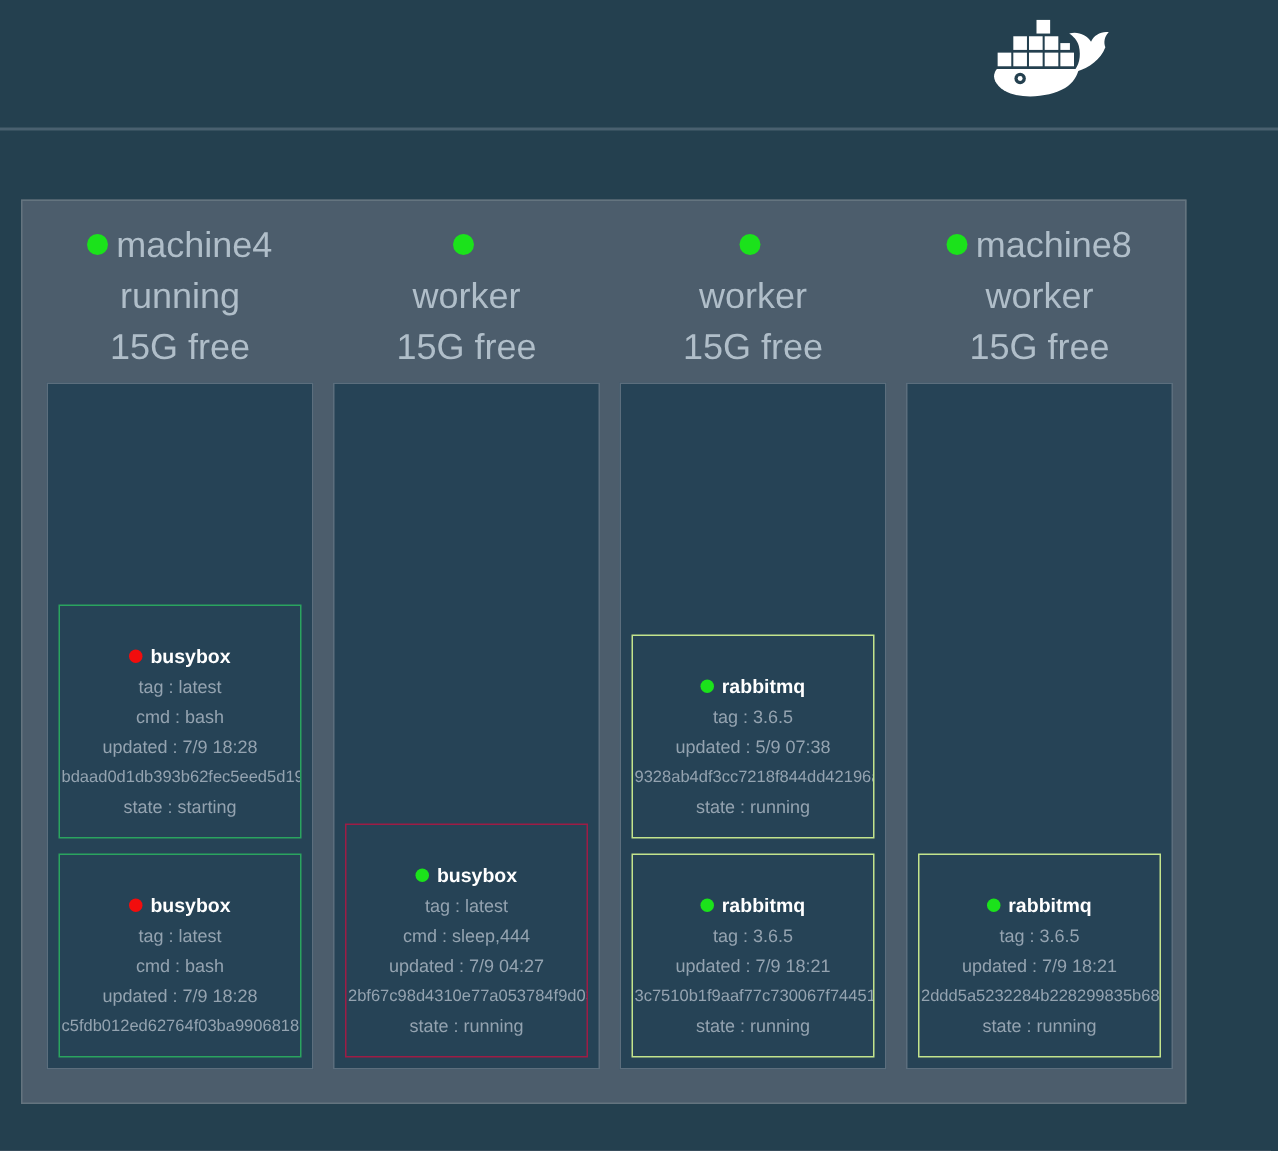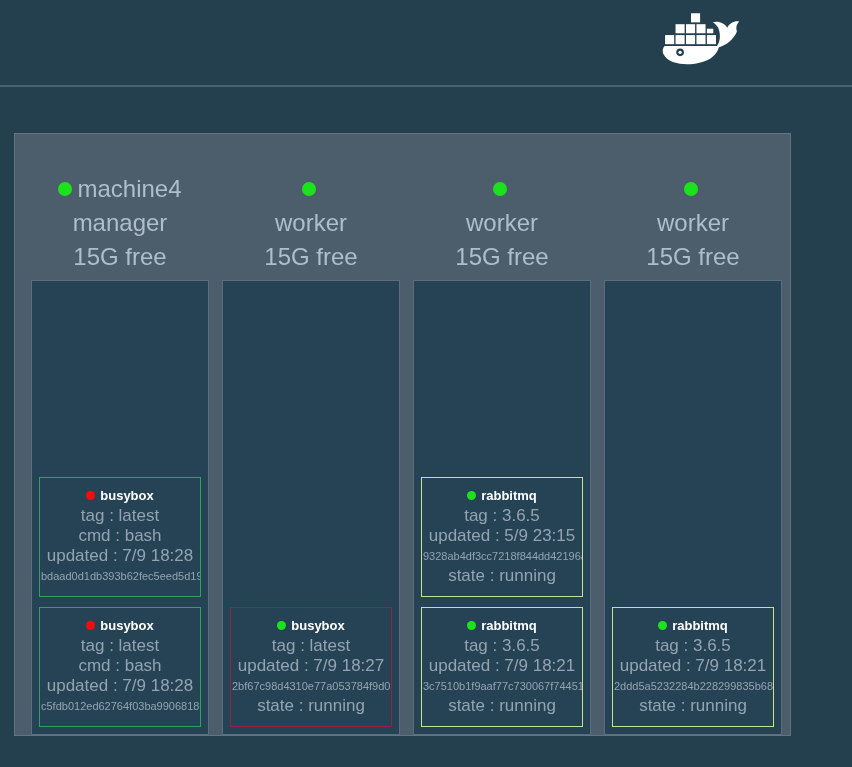--- a/index.html
+++ b/index.html
@@ -14,49 +14,49 @@
     background:#24404f;border-bottom:2px solid #49606f;
   }
   .logo{position:absolute;right:107px;top:6px;}
   .panel{
     position:absolute;left:14px;top:133px;width:777px;height:603px;
     background:#4c5d6c;border:1px solid #64747f;
     box-sizing:border-box;
     display:flex;flex-direction:row;gap:13px;
     padding:13px 0 0 16px;
   }
-  .node{width:178px;display:flex;flex-direction:column;margin-top:25px;}
+  .node{width:178px;display:flex;flex-direction:column;}
   .node-header{
     text-align:center;color:#b0bec9;font-size:24px;line-height:34px;
     font-weight:400;height:102px;
   }
   .node-dot{
     display:inline-block;width:14px;height:14px;border-radius:50%;
     margin-right:5px;transform:translateY(-1px);
   }
   .containers{
     margin-top:6px;height:458px;box-sizing:border-box;
     background:#264356;border:1px solid #5c6e7d;
     display:flex;flex-direction:column;justify-content:flex-end;
     gap:10px;padding:7px;
   }
   .card{
     border:1px solid;box-sizing:border-box;
-    padding:8px 0 10px 0;
+    padding:24px 0 10px 0;
     text-align:center;
   }
   .card-title{
     color:#ffffff;font-size:13px;font-weight:bold;line-height:20px;
   }
   .card-dot{
     display:inline-block;width:9px;height:9px;border-radius:50%;
     margin-right:5px;transform:translateY(0px);
   }
   .card-row{
-    color:#94a3b0;font-size:17px;line-height:20px;
+    color:#94a3b0;font-size:12px;line-height:20px;
   }
   .card-hash{
     color:#94a3b0;font-size:11px;line-height:20px;
     white-space:nowrap;overflow:hidden;text-align:left;padding-left:1px;
   }
 </style>
 </head>
 <body>
 
 <div class="header">
@@ -80,32 +80,33 @@
       <circle cx="25" cy="51" r="1.8" fill="#ffffff"></circle>
     </svg>
   </div>
 </div>
 
 <div class="panel">
 
   <div class="node">
     <div class="node-header">
       <span class="node-dot" style="background:#1be21b"></span><span>machine4</span><br>
-      <span>manager</span><br>
+      <span>running</span><br>
       <span>15G free</span>
     </div>
     <div class="containers">
       <div class="card" style="border-color:#2aa45f">
         <div class="card-title">
           <span class="card-dot" style="background:#f20d0d"></span><span>busybox</span>
         </div>
         <div class="card-row">tag : latest</div>
         <div class="card-row">cmd : bash</div>
         <div class="card-row">updated : 7/9 18:28</div>
         <div class="card-hash">bdaad0d1db393b62fec5eed5d19a66</div>
+        <div class="card-row">state : starting</div>
       </div>
       <div class="card" style="border-color:#2aa45f">
         <div class="card-title">
           <span class="card-dot" style="background:#f20d0d"></span><span>busybox</span>
         </div>
         <div class="card-row">tag : latest</div>
         <div class="card-row">cmd : bash</div>
         <div class="card-row">updated : 7/9 18:28</div>
         <div class="card-hash">c5fdb012ed62764f03ba99068182430</div>
       </div>
@@ -117,58 +118,59 @@
       <span class="node-dot" style="background:#1be21b"></span><br>
       <span>worker</span><br>
       <span>15G free</span>
     </div>
     <div class="containers">
       <div class="card" style="border-color:#9e1c45">
         <div class="card-title">
           <span class="card-dot" style="background:#1be21b"></span><span>busybox</span>
         </div>
         <div class="card-row">tag : latest</div>
-        <div class="card-row">updated : 7/9 18:27</div>
+        <div class="card-row">cmd : sleep,444</div>
+        <div class="card-row">updated : 7/9 04:27</div>
         <div class="card-hash">2bf67c98d4310e77a053784f9d03a04</div>
         <div class="card-row">state : running</div>
       </div>
     </div>
   </div>
 
   <div class="node">
     <div class="node-header">
       <span class="node-dot" style="background:#1be21b"></span><br>
       <span>worker</span><br>
       <span>15G free</span>
     </div>
     <div class="containers">
       <div class="card" style="border-color:#c3e48c">
         <div class="card-title">
           <span class="card-dot" style="background:#1be21b"></span><span>rabbitmq</span>
         </div>
         <div class="card-row">tag : 3.6.5</div>
-        <div class="card-row">updated : 5/9 23:15</div>
+        <div class="card-row">updated : 5/9 07:38</div>
         <div class="card-hash">9328ab4df3cc7218f844dd42196aab7</div>
         <div class="card-row">state : running</div>
       </div>
       <div class="card" style="border-color:#c3e48c">
         <div class="card-title">
           <span class="card-dot" style="background:#1be21b"></span><span>rabbitmq</span>
         </div>
         <div class="card-row">tag : 3.6.5</div>
         <div class="card-row">updated : 7/9 18:21</div>
         <div class="card-hash">3c7510b1f9aaf77c730067f74451e051</div>
         <div class="card-row">state : running</div>
       </div>
     </div>
   </div>
 
   <div class="node">
     <div class="node-header">
-      <span class="node-dot" style="background:#1be21b"></span><br>
+      <span class="node-dot" style="background:#1be21b"></span><span>machine8</span><br>
       <span>worker</span><br>
       <span>15G free</span>
     </div>
     <div class="containers">
       <div class="card" style="border-color:#c3e48c">
         <div class="card-title">
           <span class="card-dot" style="background:#1be21b"></span><span>rabbitmq</span>
         </div>
         <div class="card-row">tag : 3.6.5</div>
         <div class="card-row">updated : 7/9 18:21</div>

